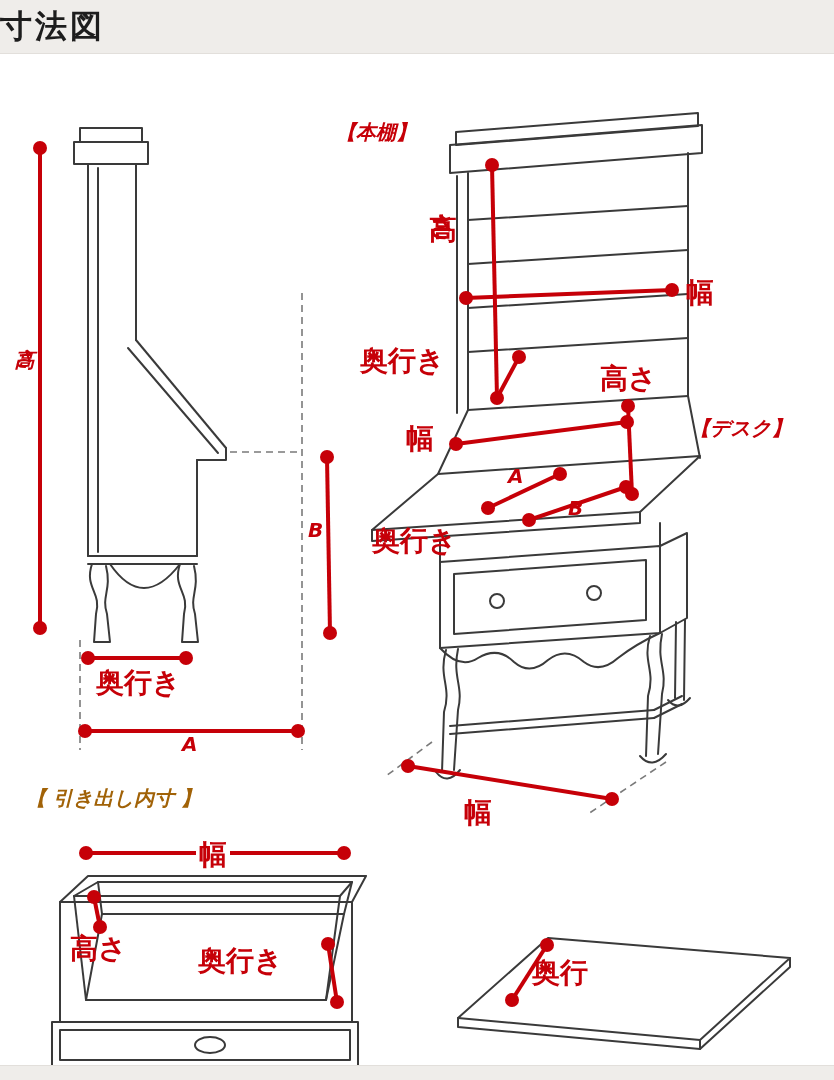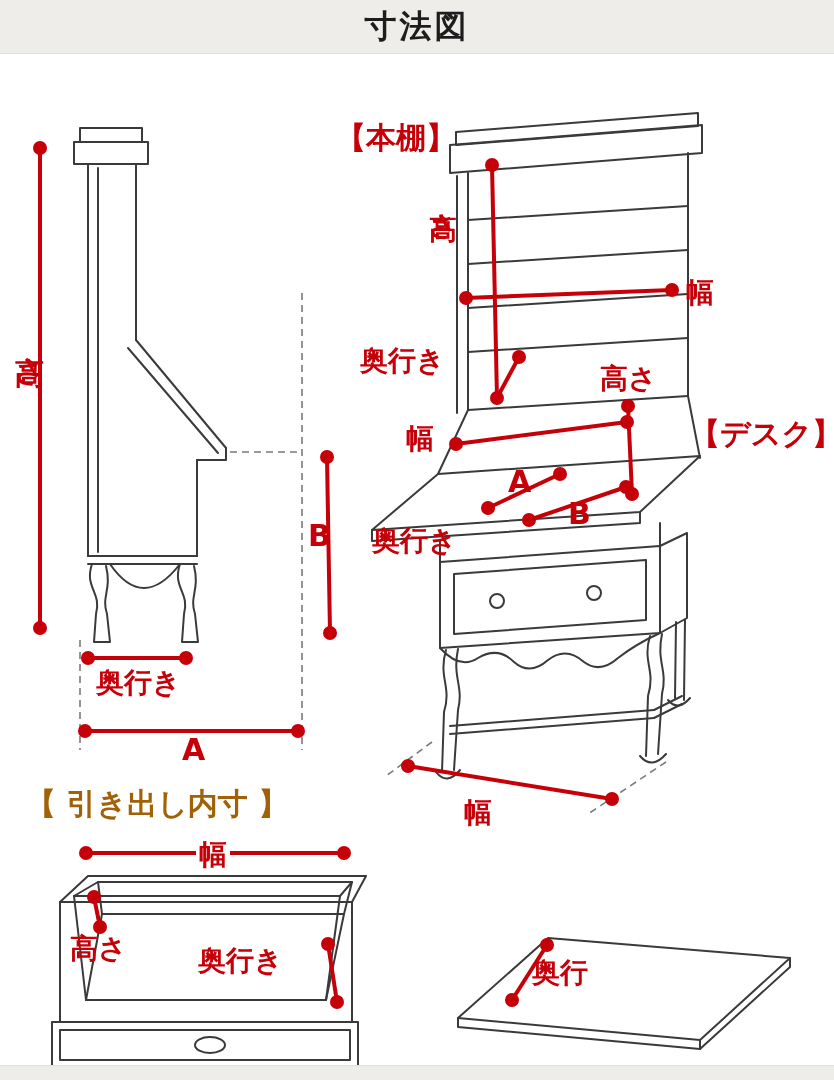--- a/index.html
+++ b/index.html
@@ -4,33 +4,33 @@
 <style>
   * { margin:0; padding:0; box-sizing:border-box; }
   html,body { background:#e9e7e4; }
   .page {
     position:relative; width:834px; height:1080px;
     background:#ffffff; overflow:hidden;
     font-family:"DejaVu Sans", sans-serif;
   }
   .header {
     position:absolute; top:0; left:0; right:0; height:54px;
-    background:#efedea; display:flex; align-items:center; justify-content:center;
+    background:#efedea; display:flex; align-items:center; 
     border-bottom:1px solid #e2dfdb;
   }
   .header-title { font-size:32px; font-weight:bold; color:#1d1d1d; letter-spacing:3px; }
   .footer-strip {
     position:absolute; bottom:0; left:0; right:0; height:15px; background:#efedea;
     border-top:1px solid #e2dfdb;
   }
   svg.art { position:absolute; top:0; left:0; width:834px; height:1080px; }
   .lbl { position:absolute; color:#c60008; font-weight:bold; line-height:1.05; white-space:nowrap; }
   .lbl.black { color:#a16207; }
   .s28 { font-size:28px; }
-  .s30 { font-size:30px; }
+  .s30 { font-size:20px;font-style:italic; }
   .vtext { writing-mode:vertical-rl; text-orientation:upright; letter-spacing:4px; white-space:normal; }
   .whitebg { background:#ffffff; padding:0 3px; }
 </style>
 </head>
 <body>
 
 <div class="page">
 
   <div class="header">
     <div class="header-title">寸法図</div>

